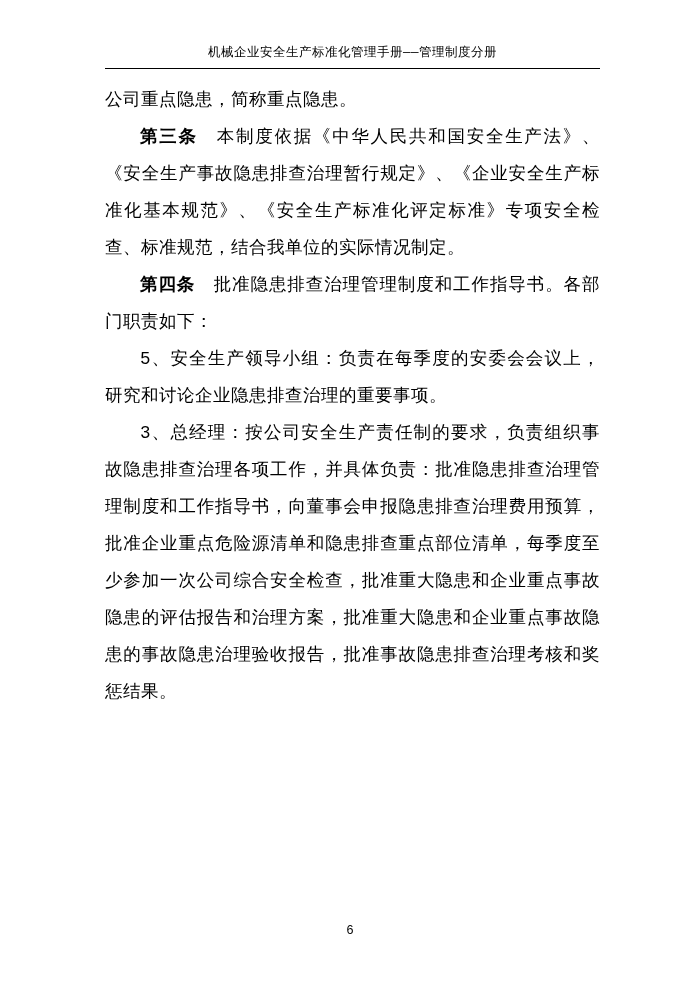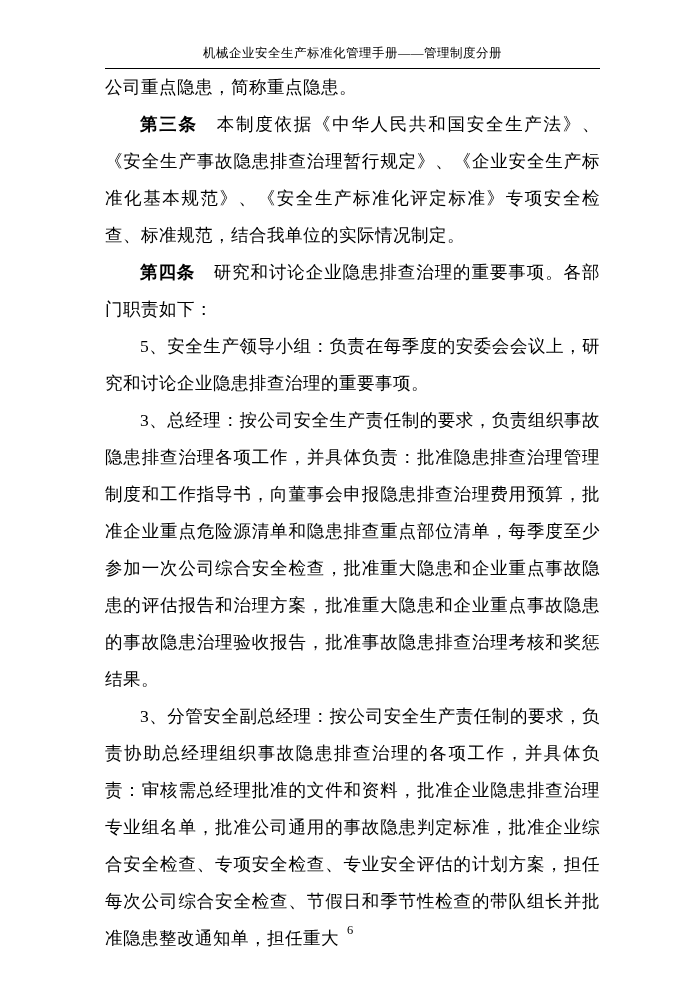--- a/index.html
+++ b/index.html
@@ -11,31 +11,32 @@
     font-family: "Liberation Serif", "DejaVu Serif", serif;
     color: #000000;
     position: relative;
     overflow: hidden;
   }
   .page {
     width: 700px;
     height: 990px;
     padding: 46px 100px 0 105px;
     position: relative;
+    font-family: Liberation Mono, monospace;
   }
   .doc-header {
     text-align: center;
     font-size: 12.5px;
     line-height: 15px;
     padding-bottom: 7px;
     border-bottom: 1.5px solid #000000;
     letter-spacing: 0.5px;
   }
   .doc-body {
-    margin-top: 0;
+    margin-top: 13px;
     font-size: 17.5px;
   }
   .para {
     margin: 0;
     line-height: 37px;
     text-align: justify;
     letter-spacing: 0.5px;
   }
   .para.indent {
     text-indent: 2em;
@@ -65,34 +66,31 @@
 
     <p class="para">
       <span class="lead"></span><span>公司重点隐患，简称重点隐患。</span>
     </p>
 
     <p class="para indent">
       <span class="lead">第三条</span><span>　本制度依据《中华人民共和国安全生产法》、《安全生产事故隐患排查治理暂行规定》、《企业安全生产标准化基本规范》、《安全生产标准化评定标准》专项安全检查、标准规范，结合我单位的实际情况制定。</span>
     </p>
 
     <p class="para indent">
-      <span class="lead">第四条</span><span>　研究和讨论企业隐患排查治理的重要事项。各部门职责如下：</span>
+      <span class="lead">第四条</span><span>　批准隐患排查治理管理制度和工作指导书。各部门职责如下：</span>
     </p>
 
     <p class="para indent">
       <span class="lead"></span><span>5、安全生产领导小组：负责在每季度的安委会会议上，研究和讨论企业隐患排查治理的重要事项。</span>
     </p>
 
     <p class="para indent">
       <span class="lead"></span><span>3、总经理：按公司安全生产责任制的要求，负责组织事故隐患排查治理各项工作，并具体负责：批准隐患排查治理管理制度和工作指导书，向董事会申报隐患排查治理费用预算，批准企业重点危险源清单和隐患排查重点部位清单，每季度至少参加一次公司综合安全检查，批准重大隐患和企业重点事故隐患的评估报告和治理方案，批准重大隐患和企业重点事故隐患的事故隐患治理验收报告，批准事故隐患排查治理考核和奖惩结果。</span>
     </p>
 
-    <p class="para indent">
-      <span class="lead"></span><span>3、分管安全副总经理：按公司安全生产责任制的要求，负责协助总经理组织事故隐患排查治理的各项工作，并具体负责：审核需总经理批准的文件和资料，批准企业隐患排查治理专业组名单，批准公司通用的事故隐患判定标准，批准企业综合安全检查、专项安全检查、专业安全评估的计划方案，担任每次公司综合安全检查、节假日和季节性检查的带队组长并批准隐患整改通知单，担任重大</span>
-    </p>
 
   </div>
 
   <div class="page-footer">
     <span>6</span>
   </div>
 
 </div>
 
 </body></html>

